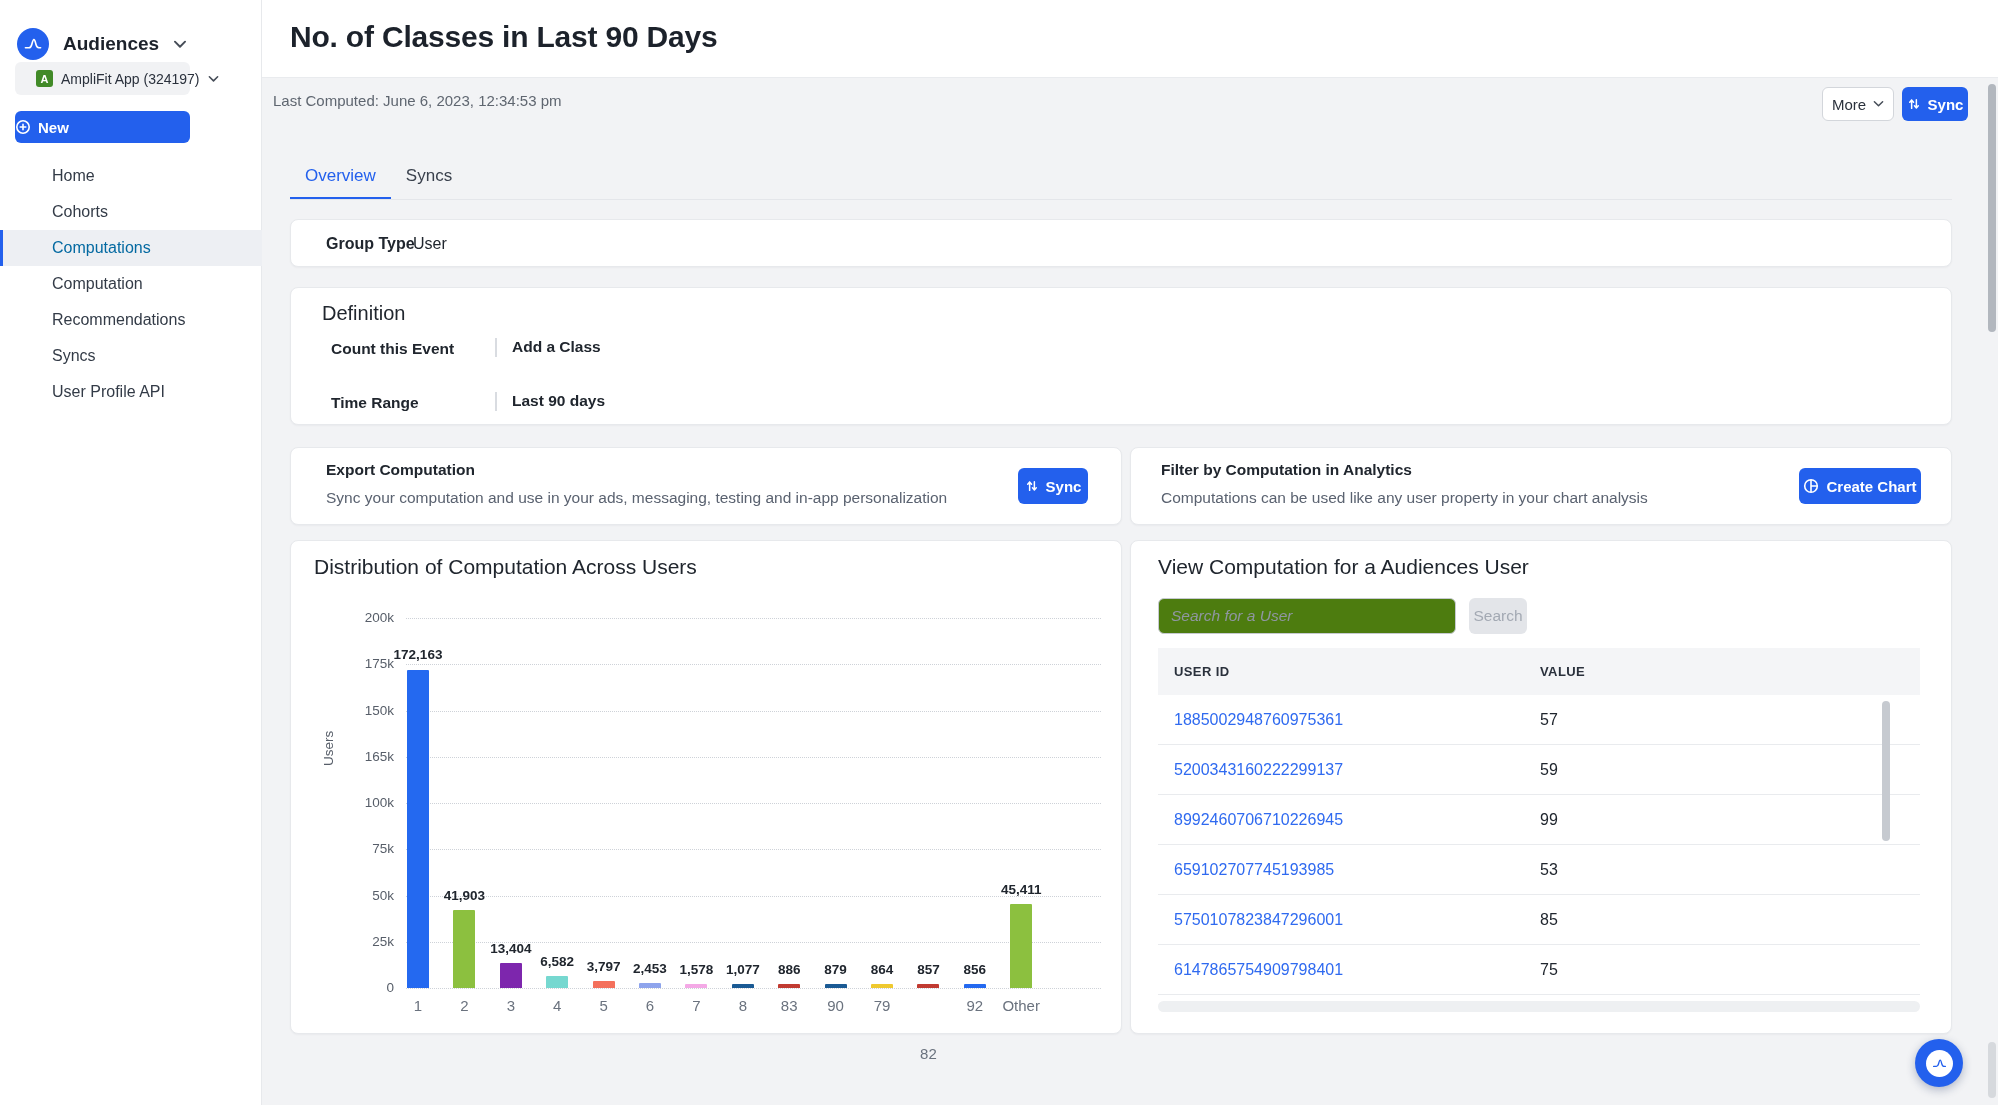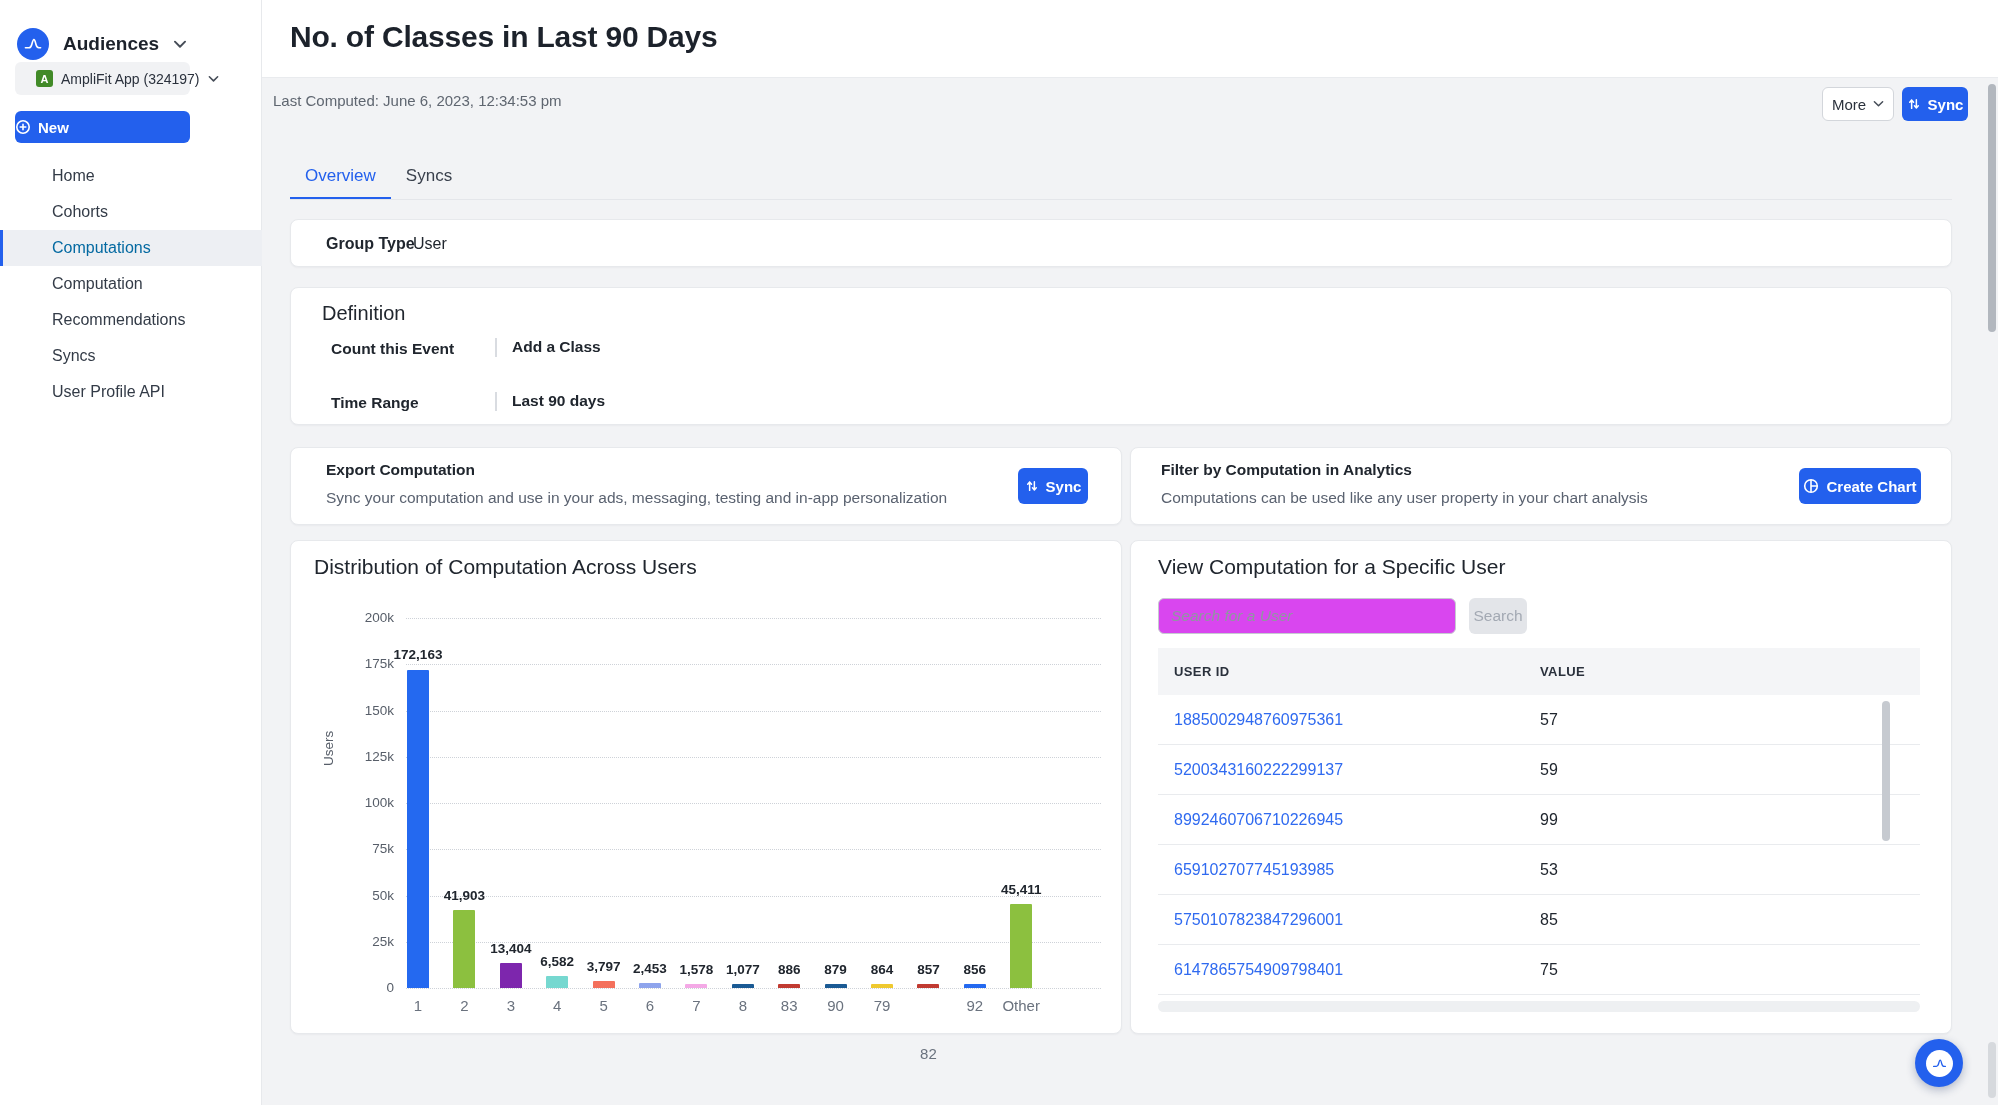--- a/index.html
+++ b/index.html
@@ -64,21 +64,21 @@
   .gridline { position:absolute; left:0; width:695px; height:0; border-top:1px dotted #ced2d8; }
   .ytick { position:absolute; width:52px; text-align:right; font-size:13.5px; color:#575e69; }
   .ylabel { position:absolute; left:30px; top:225px; font-size:13.5px; color:#575e69; transform:rotate(-90deg); transform-origin:left top; }
   .bar { position:absolute; bottom:0; border-radius:1px 1px 0 0; }
   .bar-val { position:absolute; width:92px; text-align:center; font-size:13.5px; font-weight:700; color:#20262e; white-space:nowrap; }
   .xtick { position:absolute; width:64px; text-align:center; font-size:15px; color:#6a727e; }
 
   
   .user-card { left:868px; top:540px; width:822px; height:494px; }
   .user-title { position:absolute; left:27px; top:14px; font-size:21px; font-weight:500; color:#20262e; }
-  .search-input { position:absolute; left:27px; top:57px; width:298px; height:36px; border:1px solid #c6cad1; border-radius:6px; padding:0 12px; font-size:15.5px; color:#20262e; font-family:inherit; background:#d946ef; }
+  .search-input { position:absolute; left:27px; top:57px; width:298px; height:36px; border:1px solid #c6cad1; border-radius:6px; padding:0 12px; font-size:15.5px; color:#20262e; font-family:inherit; background:#4d7c0f; }
   .search-input::placeholder { font-style:italic; color:#8f96a1; }
   .search-btn { position:absolute; left:338px; top:57px; width:58px; height:36px; background:#e3e5e9; border:none; border-radius:6px; font-size:15.5px; color:#a3a9b3; font-family:inherit; }
   .table { position:absolute; left:27px; top:107px; width:762px; }
   .thead { height:47px; background:#f4f5f7; position:relative; }
   .th { position:absolute; top:16px; font-size:13px; font-weight:700; letter-spacing:.4px; color:#2a313c; }
   .th-id { left:16px; } .th-val { left:382px; }
   .trow { height:50px; border-bottom:1px solid #e9ebee; position:relative; background:#fff; }
   .tid { position:absolute; left:16px; top:16px; font-size:16px; color:#2f6af0; cursor:pointer; }
   .tval { position:absolute; left:382px; top:16px; font-size:16px; color:#20262e; }
   .vthumb { position:absolute; left:751px; top:160px; width:8px; height:140px; border-radius:4px; background:#c6cad0; }
@@ -226,21 +226,21 @@
           <div class="ytick" style="left: -64px; top: 362px;">0</div>
           <div class="gridline" style="top: 323.75px;"></div>
           <div class="ytick" style="left: -64px; top: 315.75px;">25k</div>
           <div class="gridline" style="top: 277.5px;"></div>
           <div class="ytick" style="left: -64px; top: 269.5px;">50k</div>
           <div class="gridline" style="top: 231.25px;"></div>
           <div class="ytick" style="left: -64px; top: 223.25px;">75k</div>
           <div class="gridline" style="top: 185px;"></div>
           <div class="ytick" style="left: -64px; top: 177px;">100k</div>
           <div class="gridline" style="top: 138.75px;"></div>
-          <div class="ytick" style="left: -64px; top: 130.75px;">125k</div>
+          <div class="ytick" style="left: -64px; top: 130.75px;">165k</div>
           <div class="gridline" style="top: 92.5px;"></div>
           <div class="ytick" style="left: -64px; top: 84.5px;">150k</div>
           <div class="gridline" style="top: 46.25px;"></div>
           <div class="ytick" style="left: -64px; top: 38.25px;">175k</div>
           <div class="gridline" style="top: 0px;"></div>
           <div class="ytick" style="left: -64px; top: -8px;">200k</div>
           <div class="bar" style="left: 1px; width: 22px; height: 318.502px; background: rgb(36, 105, 240);"></div>
           <div class="bar-val" style="left: -34px; top: 29.4984px;">172,163</div>
           <div class="xtick" style="left: -20px; top: 379px;">1</div>
           <div class="bar" style="left: 47.4px; width: 22px; height: 77.5206px; background: rgb(140, 192, 63);"></div>
@@ -279,21 +279,21 @@
           <div class="bar" style="left: 557.8px; width: 22px; height: 4px; background: rgb(36, 105, 240);"></div>
           <div class="bar-val" style="left: 522.8px; top: 344px;">856</div>
           <div class="xtick" style="left: 536.8px; top: 379px;">92</div>
           <div class="bar" style="left: 604.2px; width: 22px; height: 84.0104px; background: rgb(140, 192, 63);"></div>
           <div class="bar-val" style="left: 569.2px; top: 263.99px;">45,411</div>
           <div class="xtick" style="left: 583.2px; top: 379px;">Other</div>
         </div>
     </section>
 
     <section class="card user-card">
-      <div class="user-title">View Computation for a Specific User</div>
+      <div class="user-title">View Computation for a Audiences User</div>
       <input class="search-input" value="" placeholder="Search for a User" style="">
       <button class="search-btn" disabled="">Search</button>
 
       <div class="table">
         <div class="thead">
           <span class="th th-id">USER ID</span>
           <span class="th th-val">VALUE</span>
         </div>
         <div id="table-body">
             <div class="trow">

